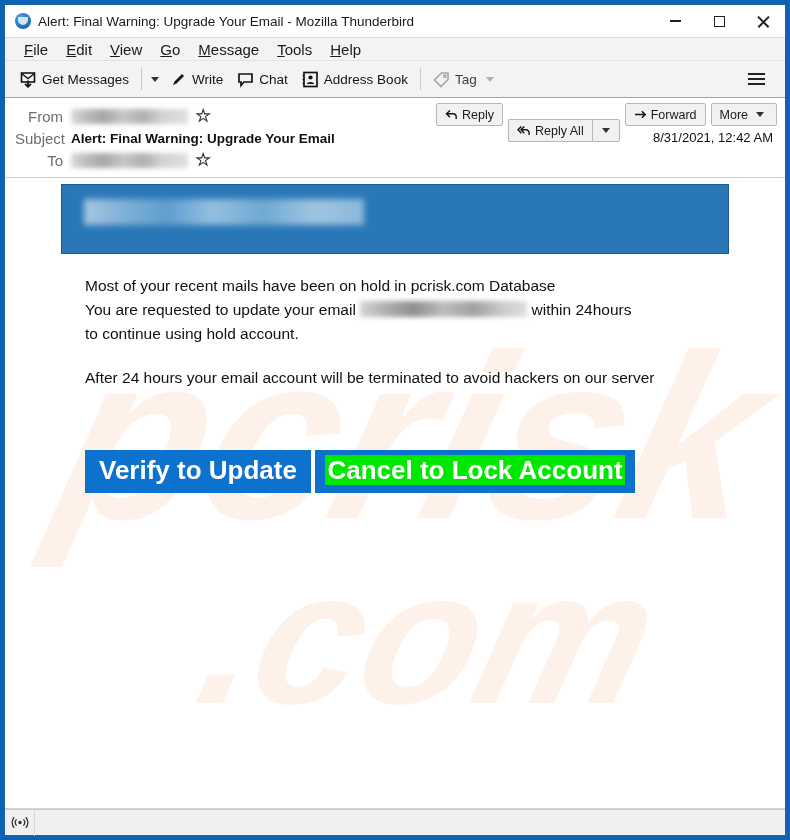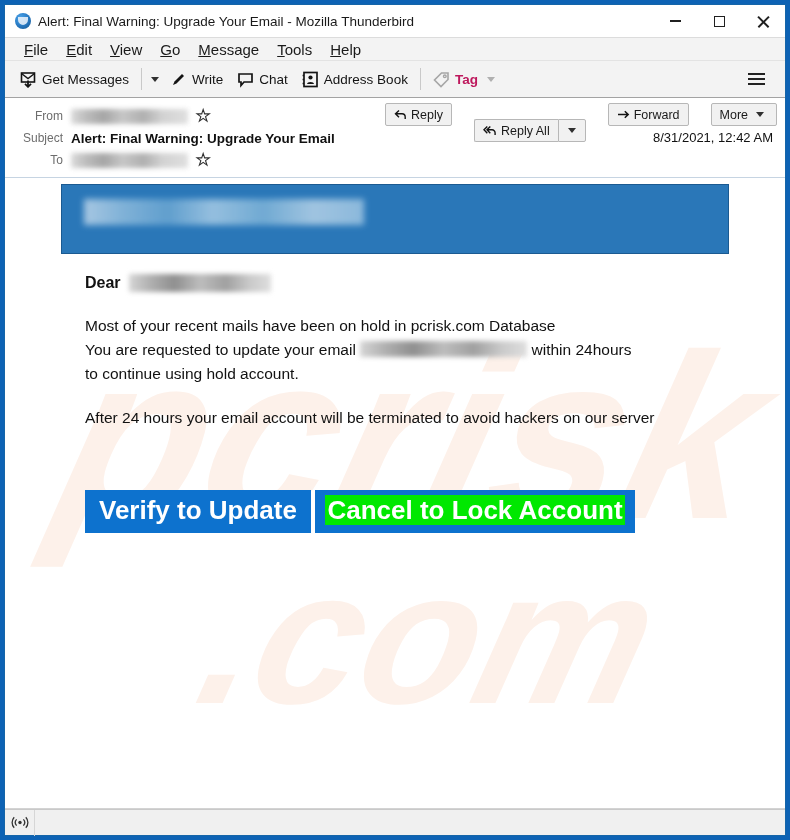--- a/index.html
+++ b/index.html
@@ -104,21 +104,21 @@
     flex: 0 0 auto;
   }
   .tbtn {
     display: flex; align-items: center;
     gap: 5px;
     padding: 4px 7px;
     font-size: 13.5px;
     color: #141414;
     white-space: nowrap;
   }
-  .tbtn.disabled { color: #be185d; font-weight: bold; }
+  .tbtn.disabled { color: #404040; }
   .tsep { width:1px; height:22px; background:#c9c9c9; margin:0 5px; }
   .caret {
     width: 0; height: 0;
     border-left: 4px solid transparent;
     border-right: 4px solid transparent;
     border-top: 5px solid #303030;
     margin: 0 4px;
   }
   .caret.dis { border-top-color: #b0b0b0; }
   .hamburger {
@@ -138,21 +138,21 @@
     background: #ffffff;
     border-bottom: 1px solid #c6d4e2;
     padding: 7px 10px 6px 10px;
     position: relative;
     flex: 0 0 auto;
   }
   .hrow { display: flex; align-items: center; height: 22px; }
   .hlabel {
     width: 56px;
     text-align: right;
-    font-size: 12px;
+    font-size: 15px;
     color: #6d6d6d;
     padding-right: 8px;
     flex: 0 0 auto;
   }
   .redacted {
     display: inline-block;
     height: 15px;
     border-radius: 1px;
     background: linear-gradient(90deg,#d8d8d8 0%,#b9b9b9 12%,#9e9e9e 28%,#c2c2c2 44%,#a9a9a9 62%,#cfcfcf 78%,#dcdcdc 100%);
     filter: blur(2.6px);
@@ -178,21 +178,21 @@
     right: 12px;
     top: 32px;
     font-size: 13px;
     color: #111;
   }
   .reply-bar {
     position: absolute;
     right: 8px;
     top: 5px;
     display: flex;
-    gap: 22px;
+    gap: 5px;
   }
   .rbtn {
     display: flex; align-items: center; gap: 4px;
     background: #f1f1f1;
     border: 1px solid #b7b7b7;
     border-radius: 2px;
     padding: 3px 8px;
     font-size: 12.5px;
     color: #1a1a1a;
     height: 23px;
@@ -479,24 +479,20 @@
     </svg>
 
     <div class="mailwrap">
 
       <div class="mailbanner">
         <div class="banner-redact"></div>
       </div>
 
       <div class="mailbody">
 
-        <div class="greet">
-          <span>Dear</span>
-          <span class="inline-redact" style="width:142px;height:18px"></span>
-        </div>
 
         <div class="para">
           <span>Most of your recent mails have been on hold in pcrisk.com Database</span><br>
           <span>You are requested to update your email</span>
           <span class="inline-redact" style="width:167px"></span>
           <span>within 24hours</span><br>
           <span>to continue using hold account.</span>
         </div>
 
         <div class="para">After 24 hours your email account will be terminated to avoid hackers on our server</div>

